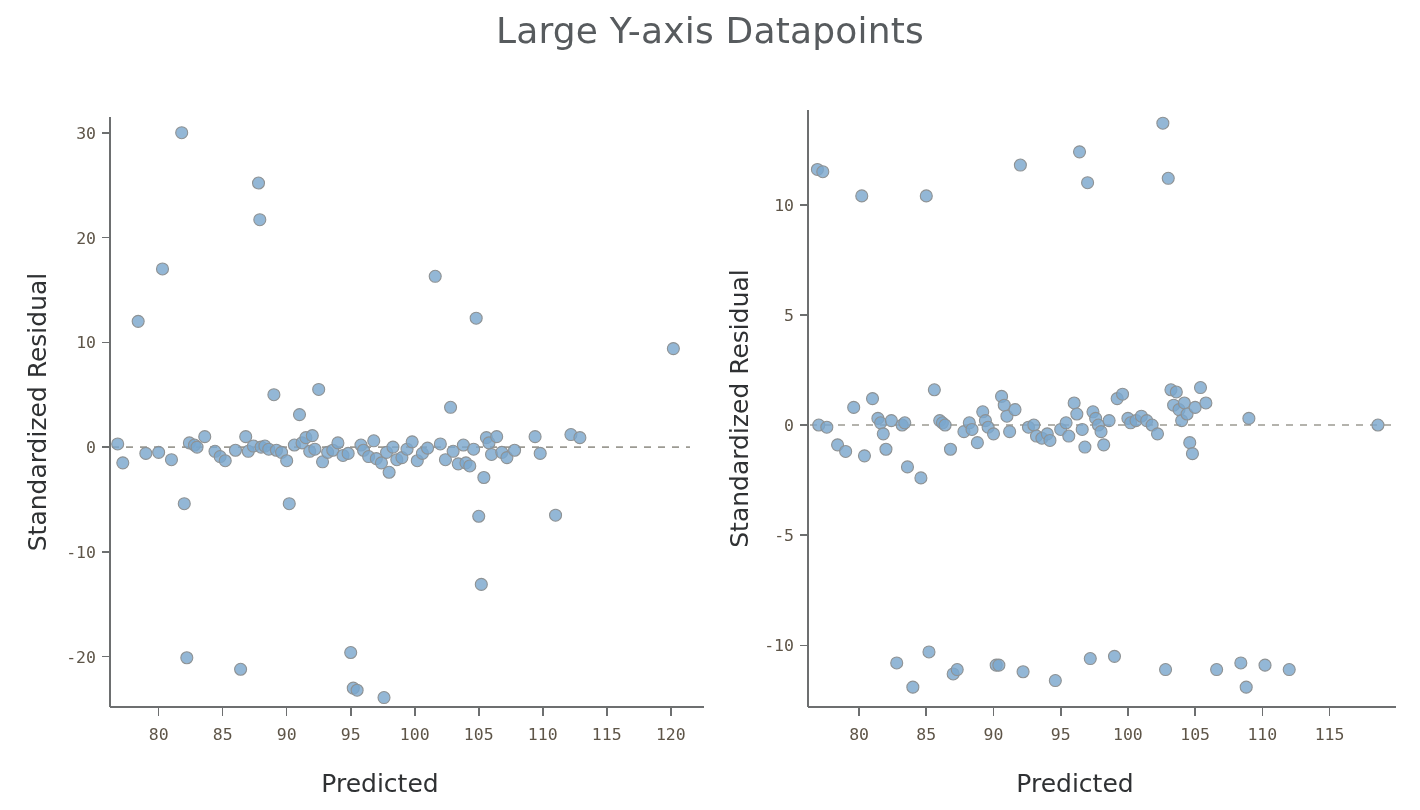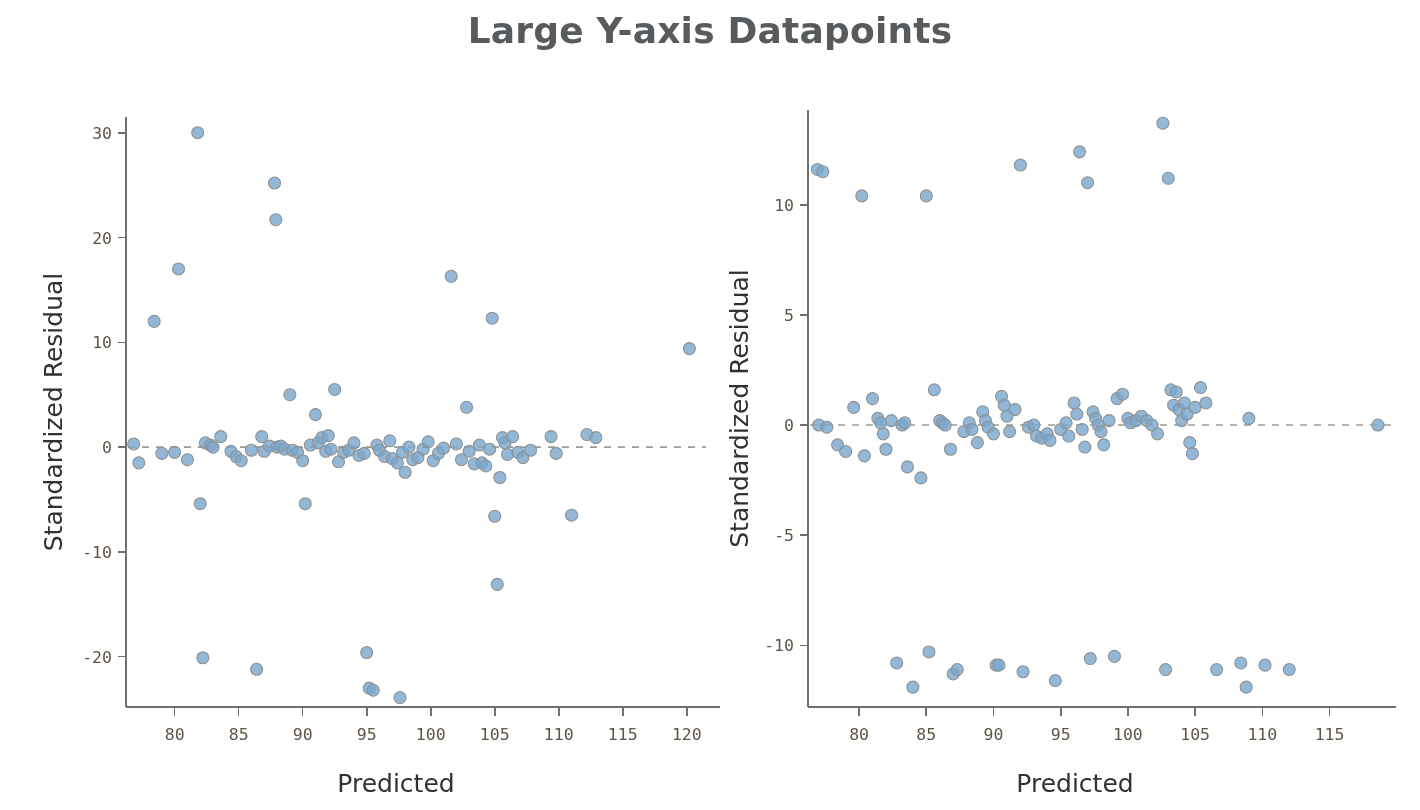--- a/index.html
+++ b/index.html
@@ -16,31 +16,31 @@
   }
   #page-title {
     position: absolute;
     top: 0;
     left: 0;
     width: 1420px;
     height: 62px;
     line-height: 62px;
     text-align: center;
     font-size: 36px;
-    font-weight: bold;
+    font-weight: normal;
     color: #575b5e;
     letter-spacing: 0.2px;
   }
   .panel {
     position: absolute;
     top: 62px;
     width: 710px;
     height: 748px;
   }
-  #panel-left  { left: 16px; }
+  #panel-left  { left: 0; }
   #panel-right { left: 710px; }
   .plot-svg {
     display: block;
     width: 710px;
     height: 748px;
   }
   .axis-line {
     stroke: #6d6f70;
     stroke-width: 1.6;
     fill: none;

